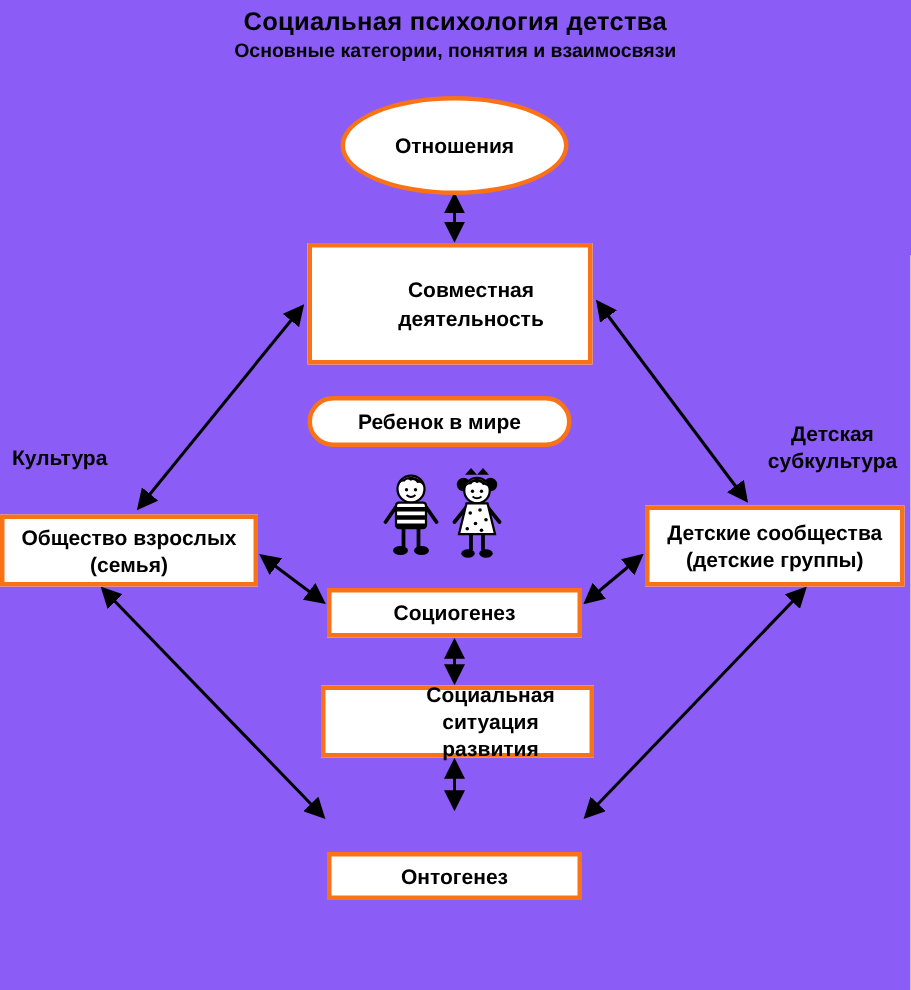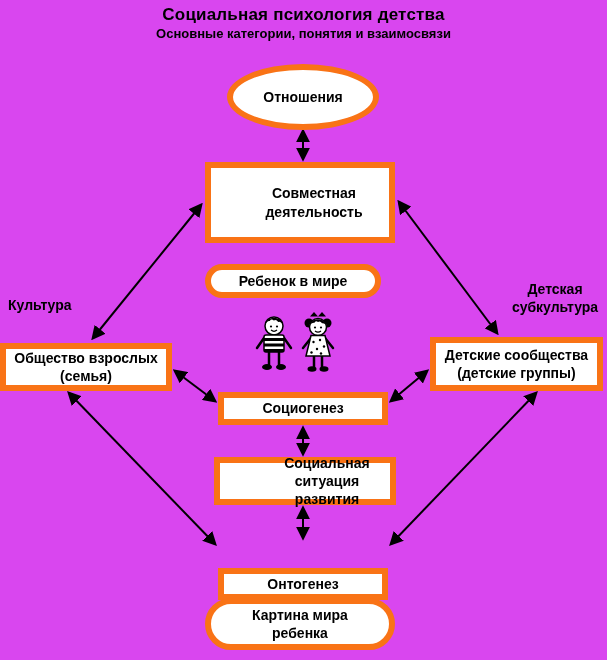--- a/index.html
+++ b/index.html
@@ -1,23 +1,23 @@
 <!DOCTYPE html>
 <html><head>
 <meta charset="utf-8">
 <style>
   html,body { margin:0; padding:0; background:#fff; }
   body { font-family:"Liberation Sans", sans-serif; color:#000; }
-  .canvas { position:relative; width:607px; height:660px; background:#d946ef; overflow:hidden; }
+  .canvas { position:relative; width:607px; height:660px; background:#8b5cf6; overflow:hidden; }
   .arrows { position:absolute; left:0; top:0; width:607px; height:660px; pointer-events:none; }
   .title { position:absolute; top:5px; left:0; width:100%; text-align:center;
            font-weight:bold; font-size:17px; letter-spacing:0.2px; }
   .subtitle { position:absolute; top:26px; left:0; width:100%; text-align:center;
            font-weight:bold; font-size:13px; }
-  .node { position:absolute; background:#fff; border:6px solid #f97316; box-sizing:border-box;
+  .node { position:absolute; background:#fff; border:3px solid #f97316; box-sizing:border-box;
           display:flex; align-items:center; justify-content:center; text-align:center;
           font-weight:bold; font-size:14px; line-height:1.3; white-space:pre-line; }
   .ellipse { border-radius:50%; }
   .stadium { border-radius:26px; }
   .freelabel { position:absolute; font-weight:bold; font-size:14px; line-height:1.3;
           white-space:pre-line; text-align:center; }
   .kids { position:absolute; left:250px; top:308px; width:95px; height:74px; }
 </style>
 </head>
 <body>
@@ -113,16 +113,14 @@
     </svg>
   </div>
 
   <div class="node" style="left:218px; top:392px; width:170px; height:33px;">Социогенез</div>
 
   <div class="node" style="left:214px; top:457px; width:182px; height:48px;padding-left:44px;">Социальная ситуация
 развития</div>
 
   <div class="node" style="left:218px; top:568px; width:170px; height:32px;">Онтогенез</div>
 
-  <div class="node stadium" style="left:205px; top:598px; width:190px; height:52px;">Картина мира
-ребенка</div>
 
 </div>
 
 </body></html>

